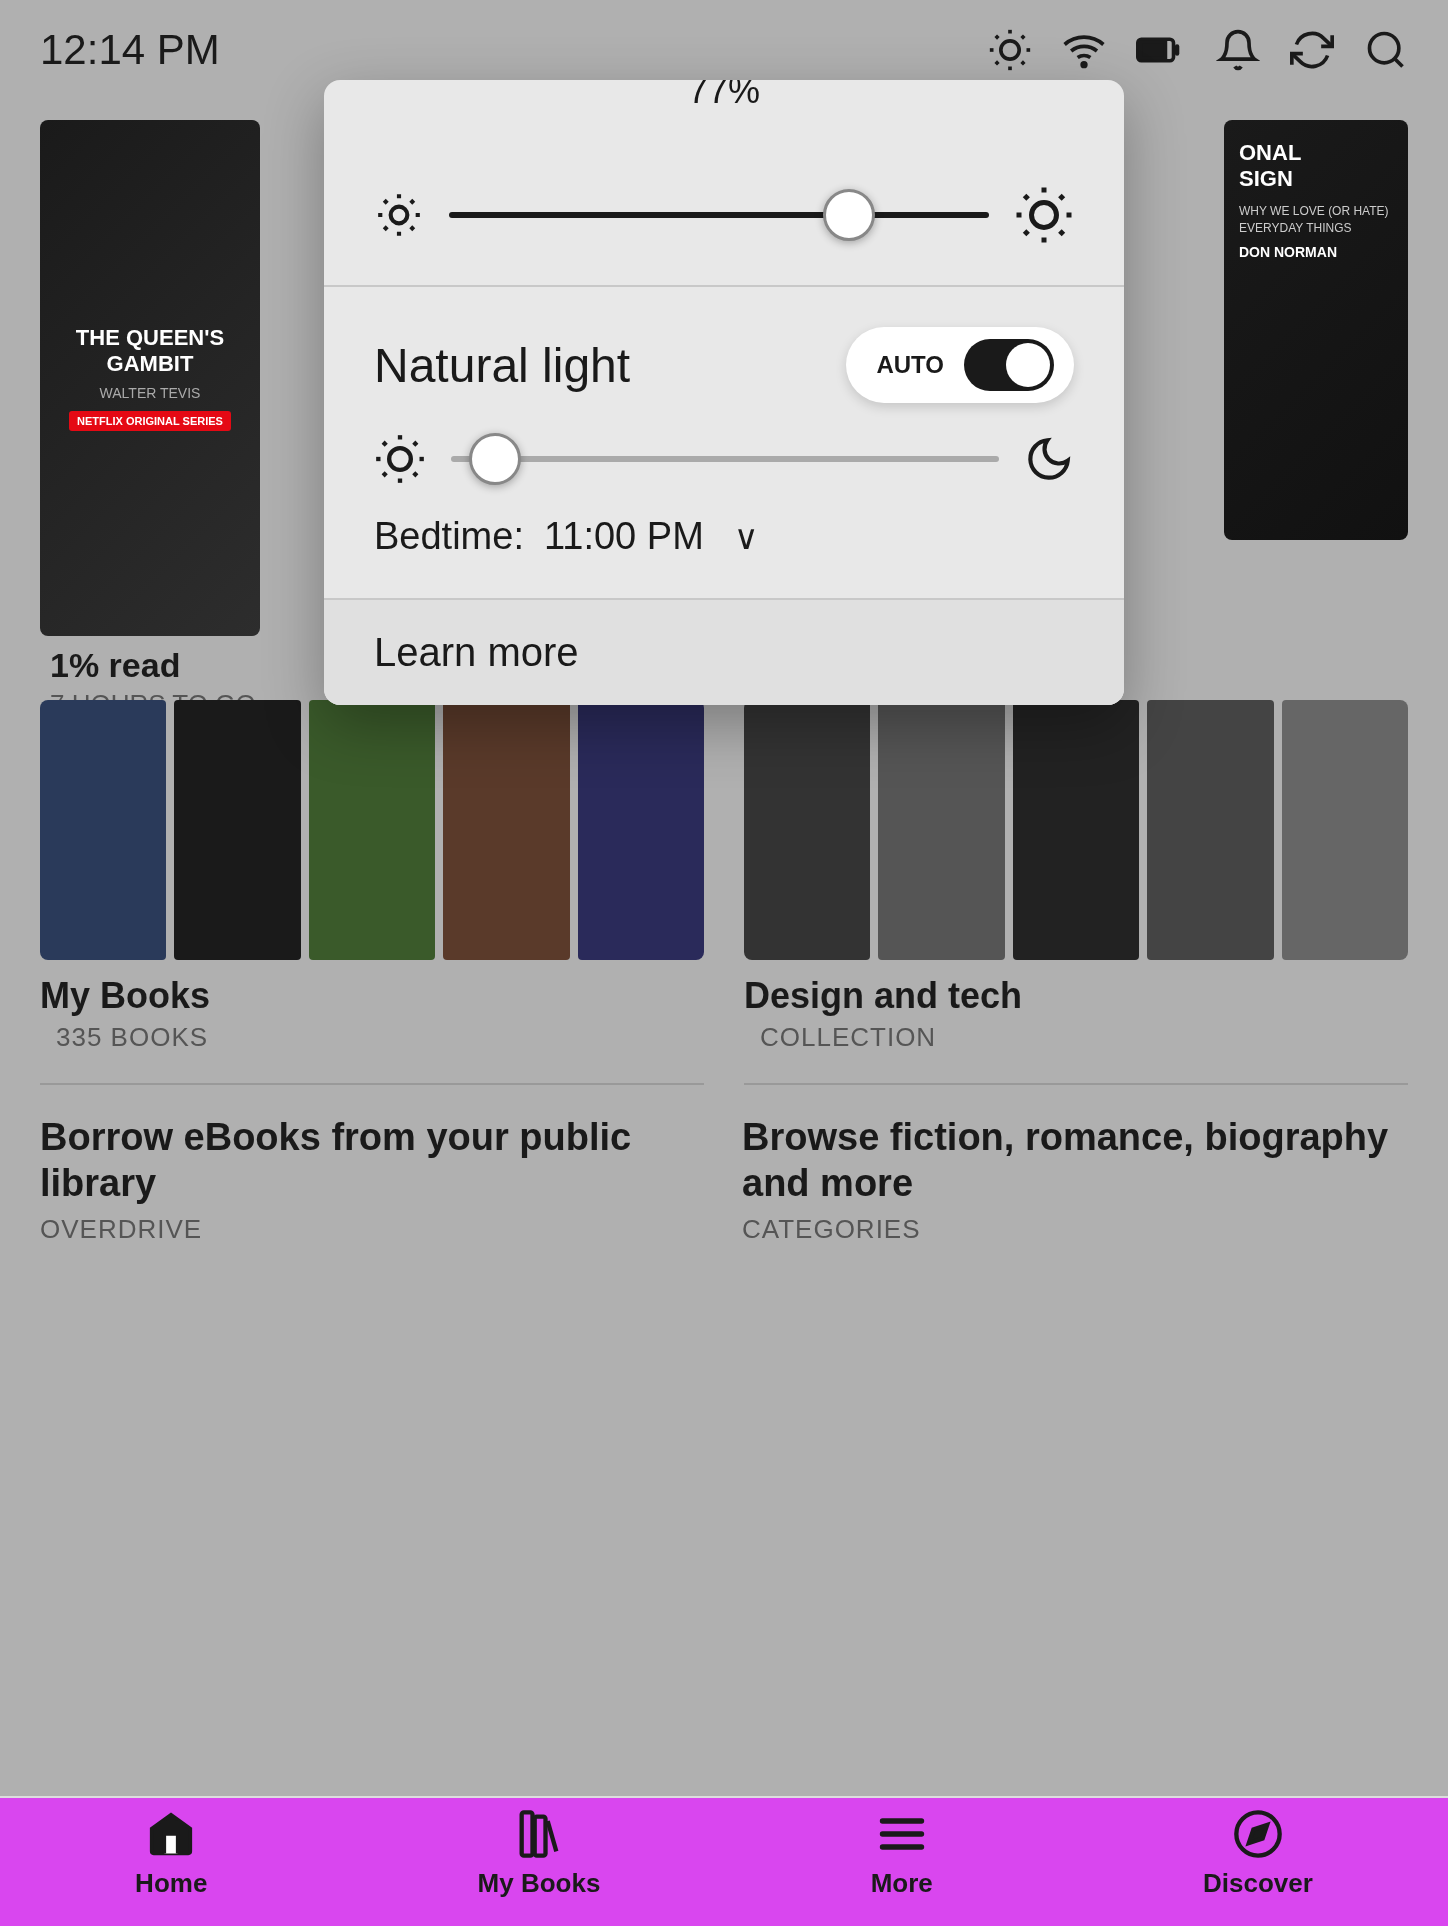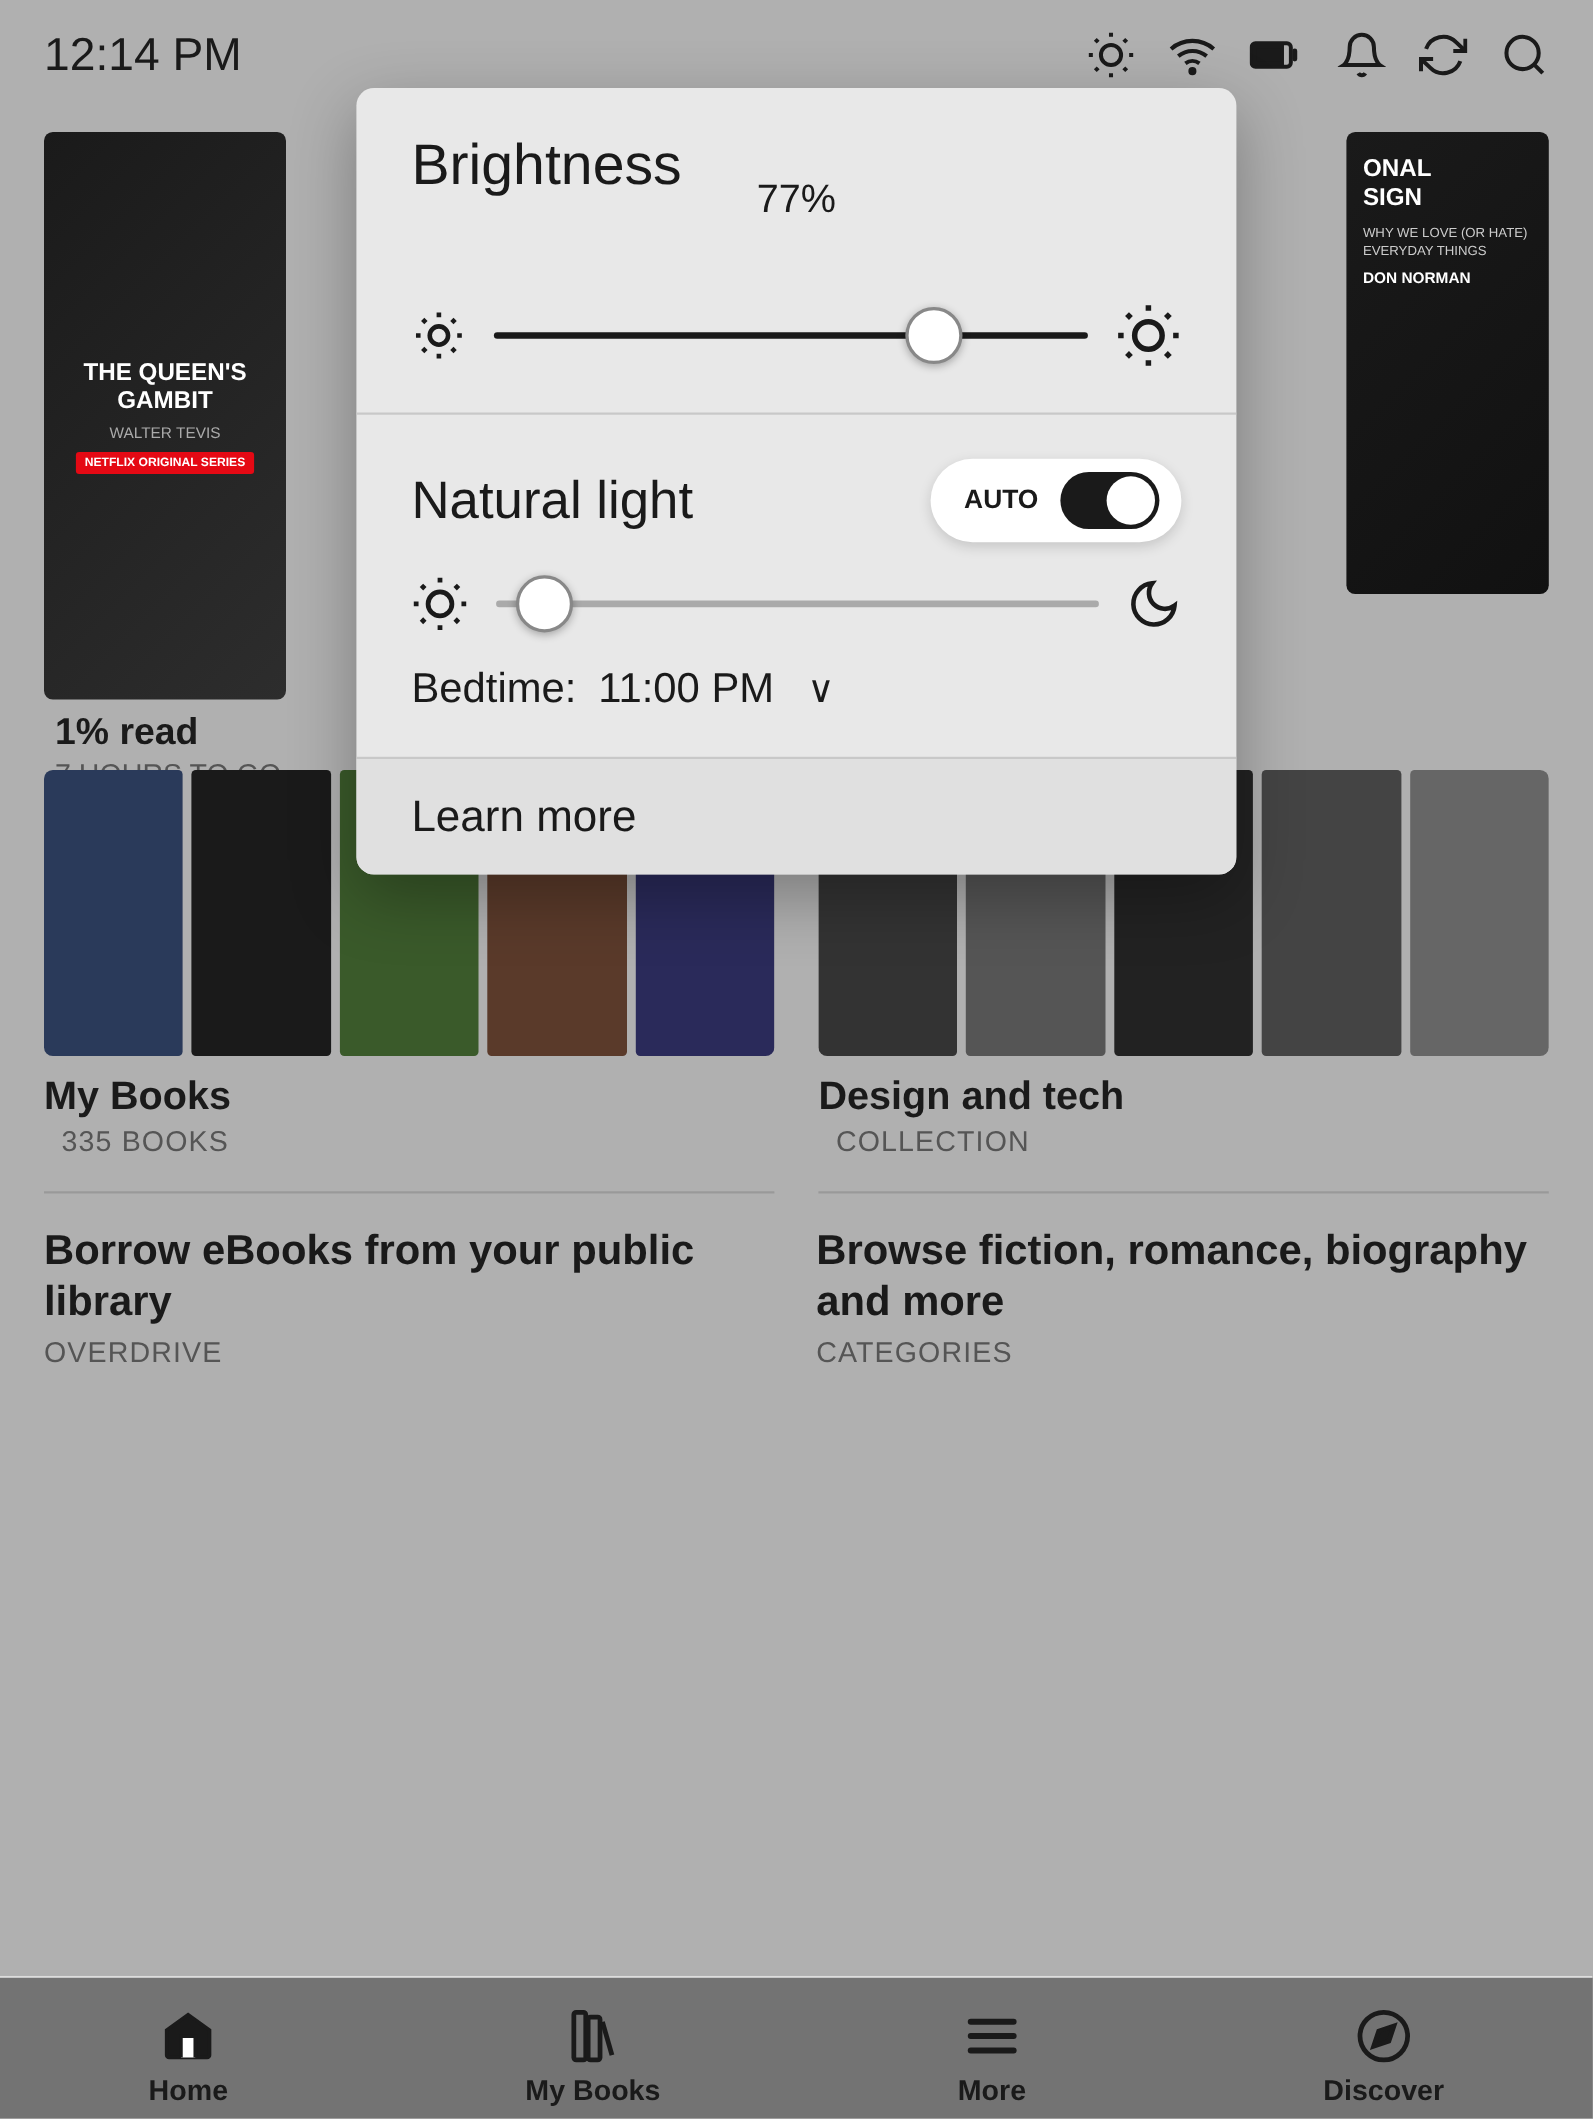--- a/index.html
+++ b/index.html
@@ -222,24 +222,24 @@
       letter-spacing: 1px;
     }
 
     
     .bottom-nav {
       position: absolute;
       bottom: 0;
       left: 0;
       right: 0;
       height: 130px;
-      background: #737373;
+      background: #d946ef;
       border-top: 2px solid #ddd;
       display: flex;
-      align-items: flex-end;
+      align-items: flex-start;
       justify-content: space-around;
       z-index: 5;
     }
     .nav-item {
       display: flex;
       flex-direction: column;
       align-items: center;
       gap: 8px;
       padding: 10px 40px;
     }
@@ -573,21 +573,20 @@
       <div class="text-section-title">Browse fiction, romance, biography and more</div>
       <div class="text-section-sub">CATEGORIES</div>
     </div>
   </div>
 </div>
 
 <div class="brightness-panel">
   <div class="panel-arrow"></div>
 
   <div class="panel-section">
-    <div class="panel-title">Brightness</div>
     <div style="position:relative; padding-top: 55px;">
       <div class="brightness-percent">77%</div>
       <div class="brightness-slider-row">
         <span class="sun-icon-small">
           <svg width="50" height="50" viewBox="0 0 24 24" fill="none" stroke="#1a1a1a" stroke-width="2">
             <circle cx="12" cy="12" r="4"></circle>
             <line x1="12" y1="2" x2="12" y2="4"></line>
             <line x1="12" y1="20" x2="12" y2="22"></line>
             <line x1="4.93" y1="4.93" x2="6.34" y2="6.34"></line>
             <line x1="17.66" y1="17.66" x2="19.07" y2="19.07"></line>

